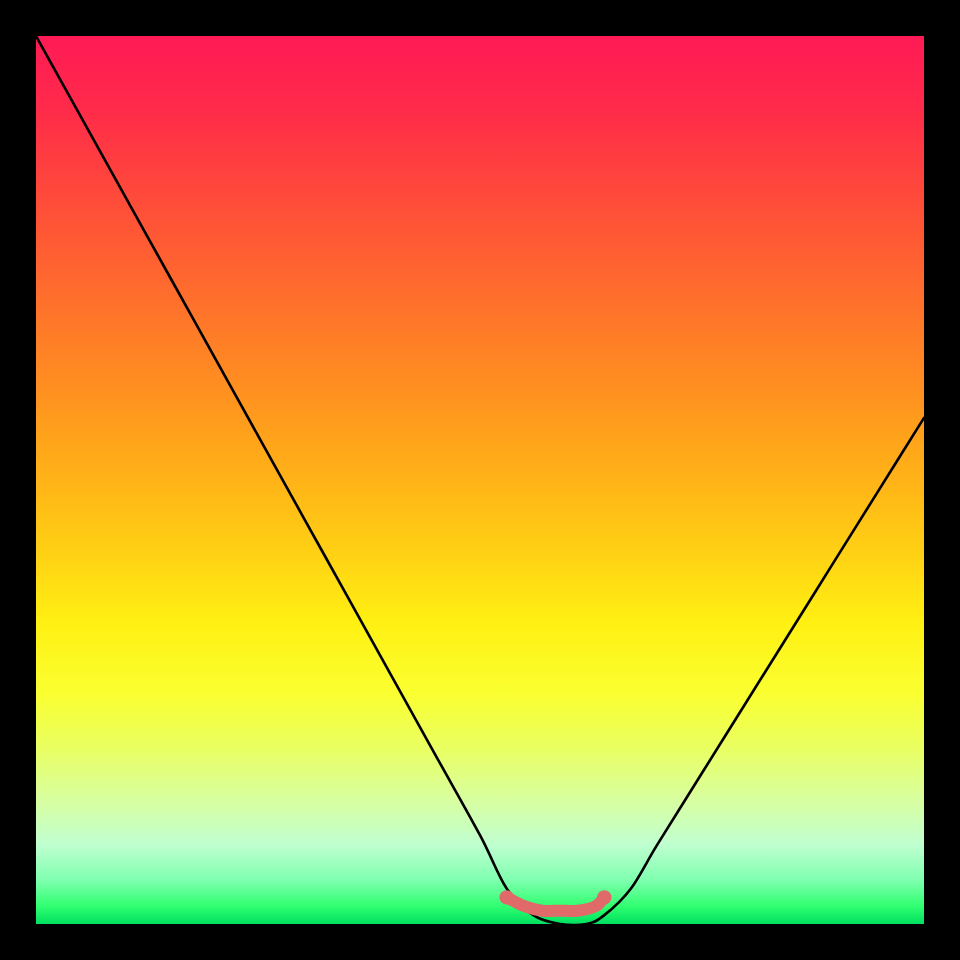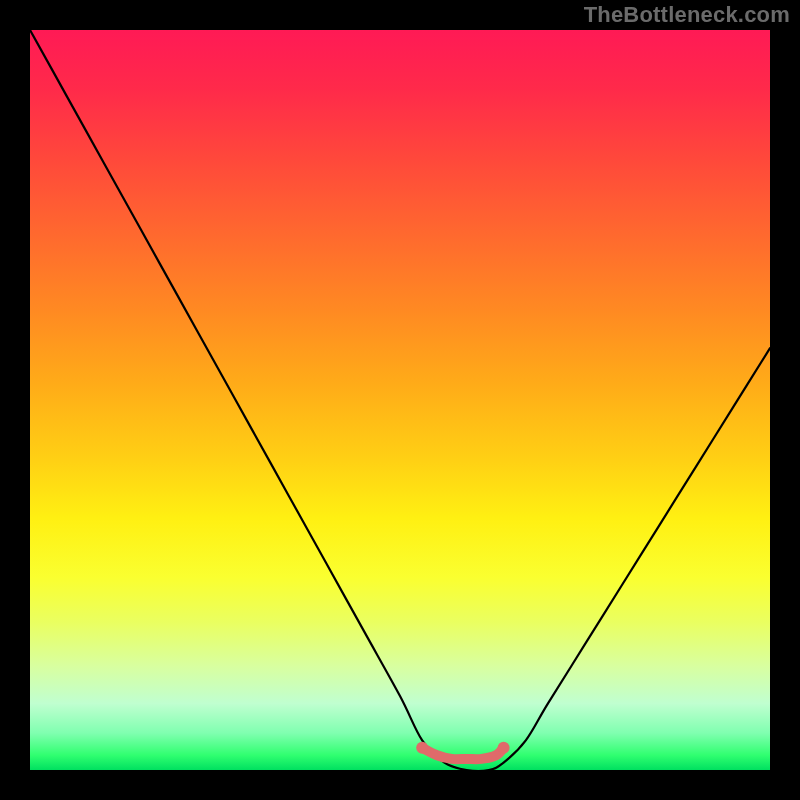--- a/index.html
+++ b/index.html
@@ -55,21 +55,20 @@
     inset: 0;
     width: 100%;
     height: 100%;
     z-index: 2;
   }
 </style>
 </head>
 <body>
 
 <div class="frame">
-  <div class="watermark">TheBottleneck.com</div>
   <div class="plot">
     <div class="gradient"></div>
     <svg class="curve" viewBox="0 0 740 740" preserveAspectRatio="none">
       <path d="M 0.0,0.0 C 6.2,11.1 24.7,44.4 37.0,66.6 C 49.3,88.8 61.7,111.0 74.0,133.2 C 86.3,155.4 98.7,177.6 111.0,199.8 C 123.3,222.0 135.7,244.2 148.0,266.4 C 160.3,288.6 172.7,310.8 185.0,333.0 C 197.3,355.2 209.7,377.4 222.0,399.6 C 234.3,421.8 246.7,444.0 259.0,466.2 C 271.3,488.4 283.7,510.6 296.0,532.8 C 308.3,555.0 320.7,577.2 333.0,599.4 C 345.3,621.6 360.1,647.5 370.0,666.0 C 379.9,684.5 384.8,699.3 392.2,710.4 C 399.6,721.5 407.0,727.7 414.4,732.6 C 421.8,737.5 429.2,738.8 436.6,740.0 C 444.0,741.2 452.6,741.2 458.8,740.0 C 465.0,738.8 467.4,737.5 473.6,732.6 C 479.8,727.7 488.4,720.3 495.8,710.4 C 503.2,700.5 508.1,689.4 518.0,673.4 C 527.9,657.4 542.7,633.9 555.0,614.2 C 567.3,594.5 579.7,574.7 592.0,555.0 C 604.3,535.3 616.7,515.5 629.0,495.8 C 641.3,476.1 653.7,456.3 666.0,436.6 C 678.3,416.9 690.7,397.1 703.0,377.4 C 715.3,357.7 733.8,328.1 740.0,318.2" fill="none" stroke="#000" stroke-width="2.2" stroke-linecap="round"></path>
       <path d="M 392.2,717.8 C 394.7,719.0 402.1,723.4 407.0,725.2 C 411.9,727.1 416.9,728.3 421.8,728.9 C 426.7,729.5 431.7,728.9 436.6,728.9 C 441.5,728.9 446.5,729.5 451.4,728.9 C 456.3,728.3 462.5,727.1 466.2,725.2 C 469.9,723.4 472.4,719.0 473.6,717.8" fill="none" stroke="#e06a6a" stroke-width="10" stroke-linecap="round" stroke-linejoin="round"></path>
       <circle r="6" fill="#e06a6a" cx="392.2" cy="717.8"></circle>
       <circle r="6" fill="#e06a6a" cx="473.6" cy="717.8"></circle>
     </svg>
   </div>
 </div>

